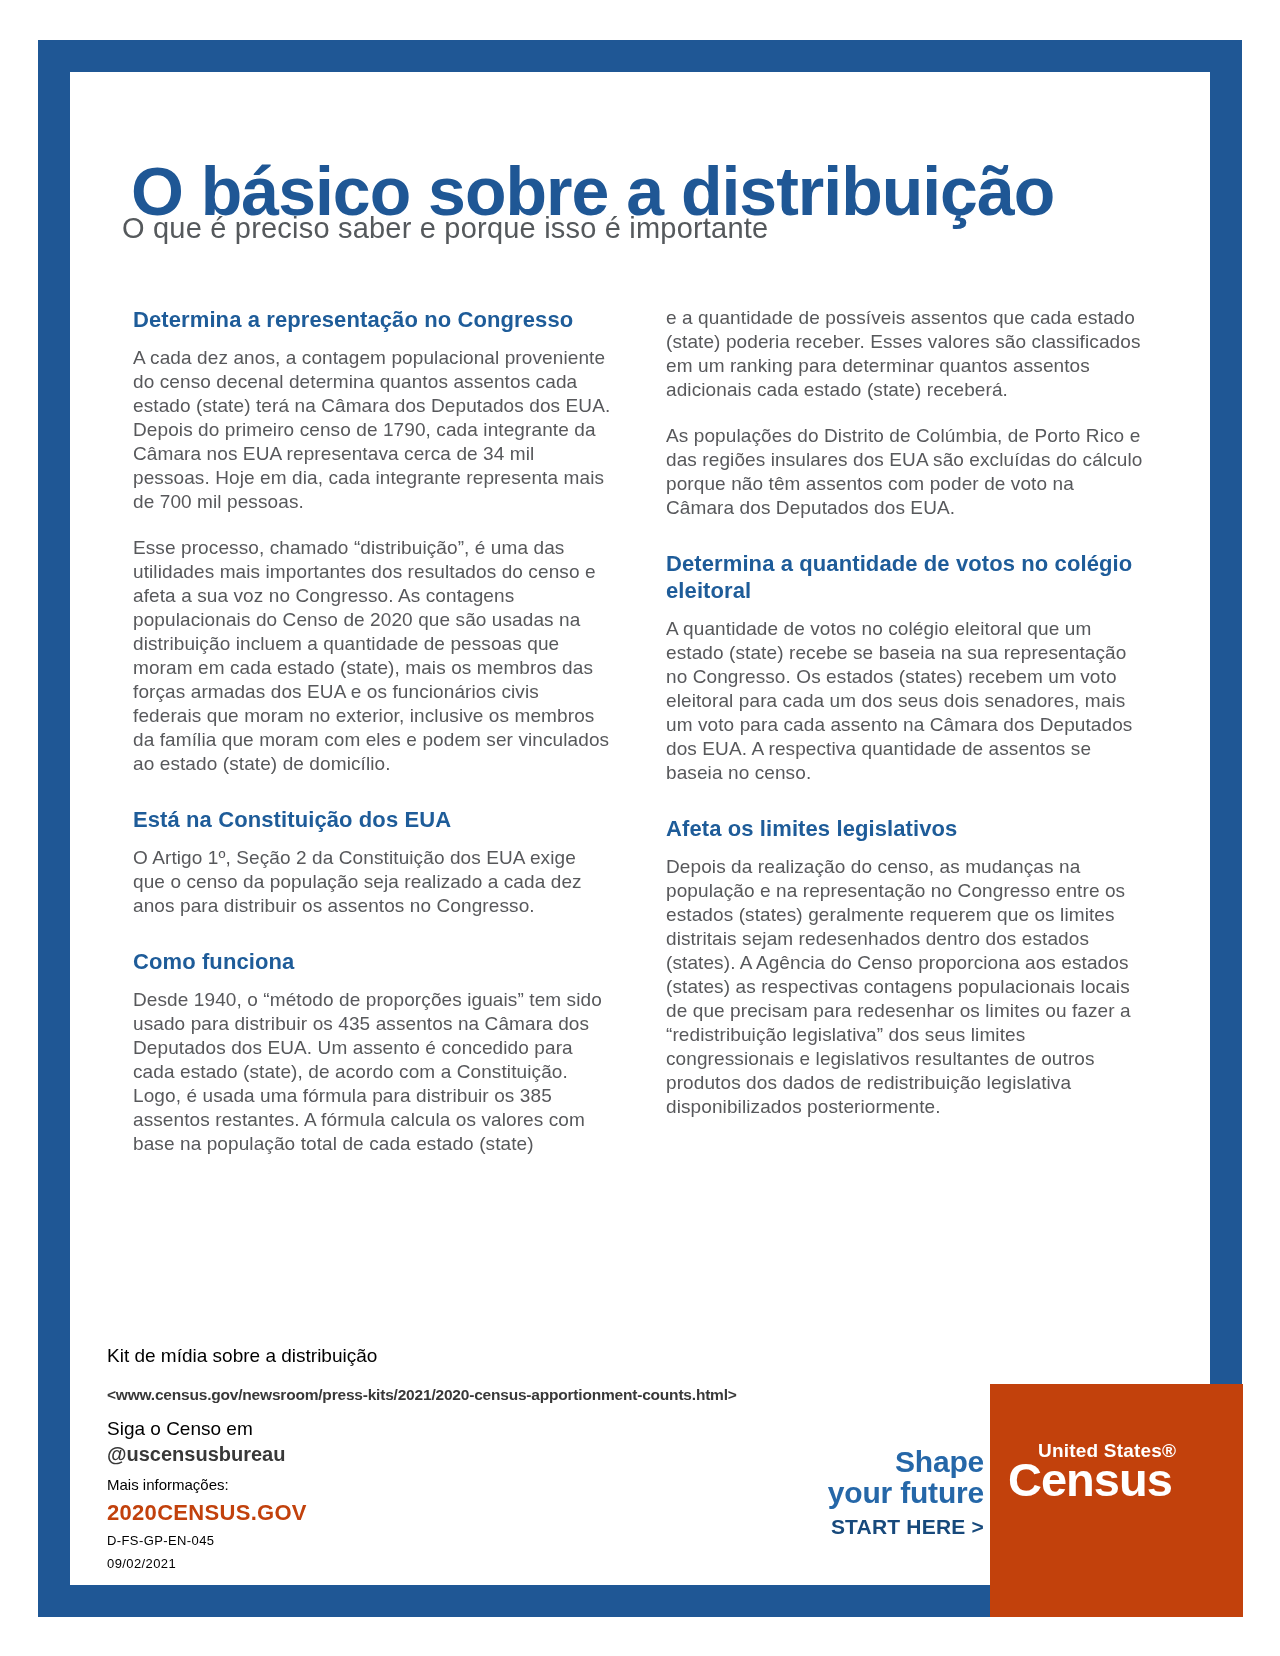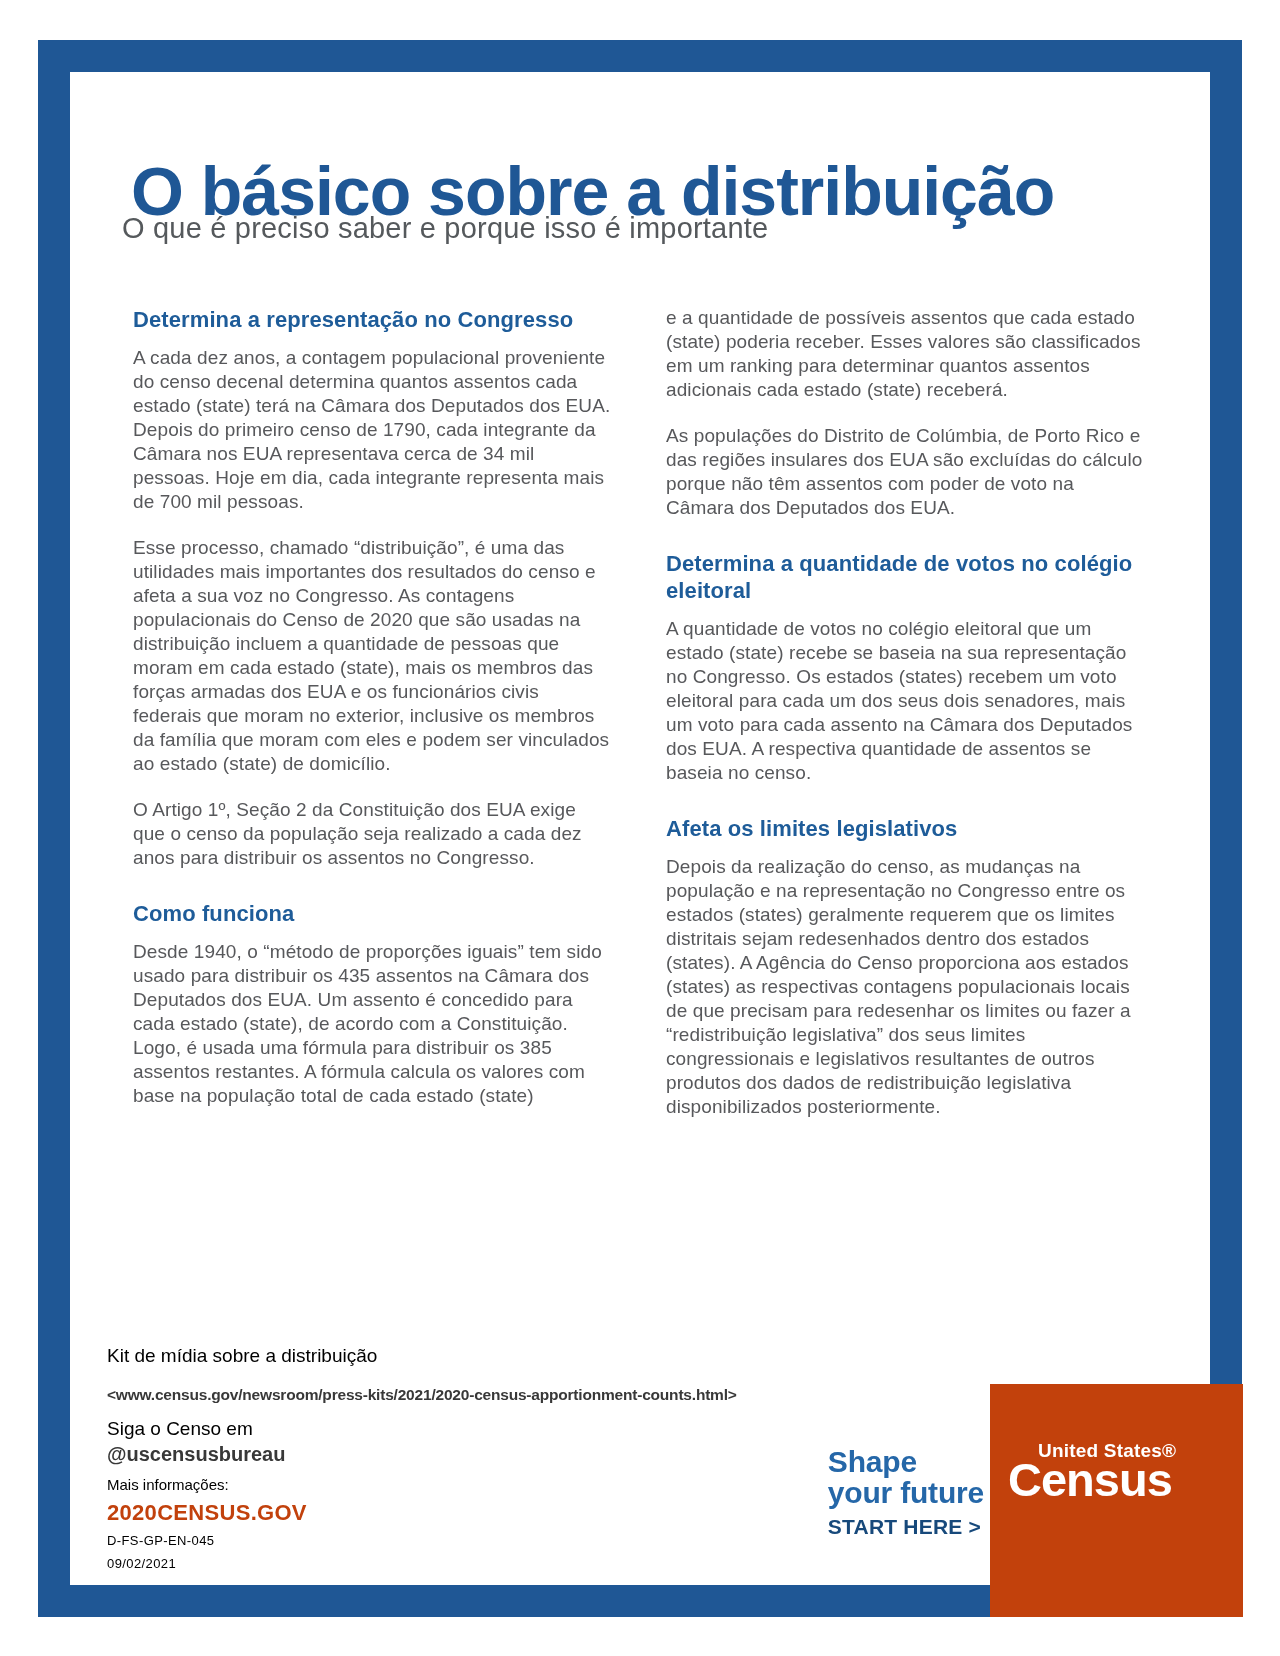--- a/index.html
+++ b/index.html
@@ -39,21 +39,21 @@
   .f-text{position:absolute;color:#000000;}
   .kit-label{left:107px;top:1345px;font-size:19px;}
   .kit-url{left:107px;top:1386px;font-size:15.5px;font-weight:bold;color:#383838;letter-spacing:-0.2px;}
   .follow-label{left:107px;top:1418px;font-size:19px;text-align:center;}
   .follow-handle{left:107px;top:1443px;font-size:20px;font-weight:bold;color:#383838;}
   .more-label{left:107px;top:1476px;font-size:15px;}
   .more-site{left:107px;top:1500px;font-size:22px;font-weight:bold;color:#c2410c;letter-spacing:0.3px;}
   .doc-num{left:107px;top:1533px;font-size:13px;letter-spacing:0.4px;}
   .doc-date{left:107px;top:1556px;font-size:13px;letter-spacing:0.4px;}
   .tagline{
-    position:absolute;right:296px;top:1446px;text-align:left;
+    position:absolute;right:296px;top:1446px;text-align:right;
   }
   .tagline .l1,.tagline .l2{
     font-size:30px;font-weight:bold;color:#2567A8;line-height:31px;letter-spacing:-0.2px;
   }
   .tagline .cta{
     font-size:21px;font-weight:bold;color:#17497B;margin-top:7px;letter-spacing:0.2px;
   }
   .logo-box{
     position:absolute;left:990px;top:1384px;width:253px;height:233px;
     background:#c2410c;color:#ffffff;box-sizing:border-box;
@@ -69,20 +69,21 @@
 <div class="frame"></div>
 
 <div class="page-title">O básico sobre a distribuição</div>
 <div class="page-subtitle">O que é preciso saber e porque isso é importante</div>
 
 <div class="cols">
   <div class="col">
     <h3 class="first">Determina a representação no Congresso</h3>
     <p>A cada dez anos, a contagem populacional proveniente do censo decenal determina quantos assentos cada estado (state) terá na Câmara dos Deputados dos EUA. Depois do primeiro censo de 1790, cada integrante da Câmara nos EUA representava cerca de 34 mil pessoas. Hoje em dia, cada integrante representa mais de 700 mil pessoas.</p>
     <p>Esse processo, chamado “distribuição”, é uma das utilidades mais importantes dos resultados do censo e afeta a sua voz no Congresso. As contagens populacionais do Censo de 2020 que são usadas na distribuição incluem a quantidade de pessoas que moram em cada estado (state), mais os membros das forças armadas dos EUA e os funcionários civis federais que moram no exterior, inclusive os membros da família que moram com eles e podem ser vinculados ao estado (state) de domicílio.</p>
+    <h3>Está na Constituição dos EUA</h3>
     <p>O Artigo 1º, Seção 2 da Constituição dos EUA exige que o censo da população seja realizado a cada dez anos para distribuir os assentos no Congresso.</p>
     <h3>Como funciona</h3>
     <p>Desde 1940, o “método de proporções iguais” tem sido usado para distribuir os 435 assentos na Câmara dos Deputados dos EUA. Um assento é concedido para cada estado (state), de acordo com a Constituição. Logo, é usada uma fórmula para distribuir os 385 assentos restantes. A fórmula calcula os valores com base na população total de cada estado (state)</p>
   </div>
   <div class="col">
     <p>e a quantidade de possíveis assentos que cada estado (state) poderia receber. Esses valores são classificados em um ranking para determinar quantos assentos adicionais cada estado (state) receberá.</p>
     <p>As populações do Distrito de Colúmbia, de Porto Rico e das regiões insulares dos EUA são excluídas do cálculo porque não têm assentos com poder de voto na Câmara dos Deputados dos EUA.</p>
     <h3>Determina a quantidade de votos no colégio eleitoral</h3>
     <p>A quantidade de votos no colégio eleitoral que um estado (state) recebe se baseia na sua representação no Congresso. Os estados (states) recebem um voto eleitoral para cada um dos seus dois senadores, mais um voto para cada assento na Câmara dos Deputados dos EUA. A respectiva quantidade de assentos se baseia no censo.</p>
     <h3>Afeta os limites legislativos</h3>

